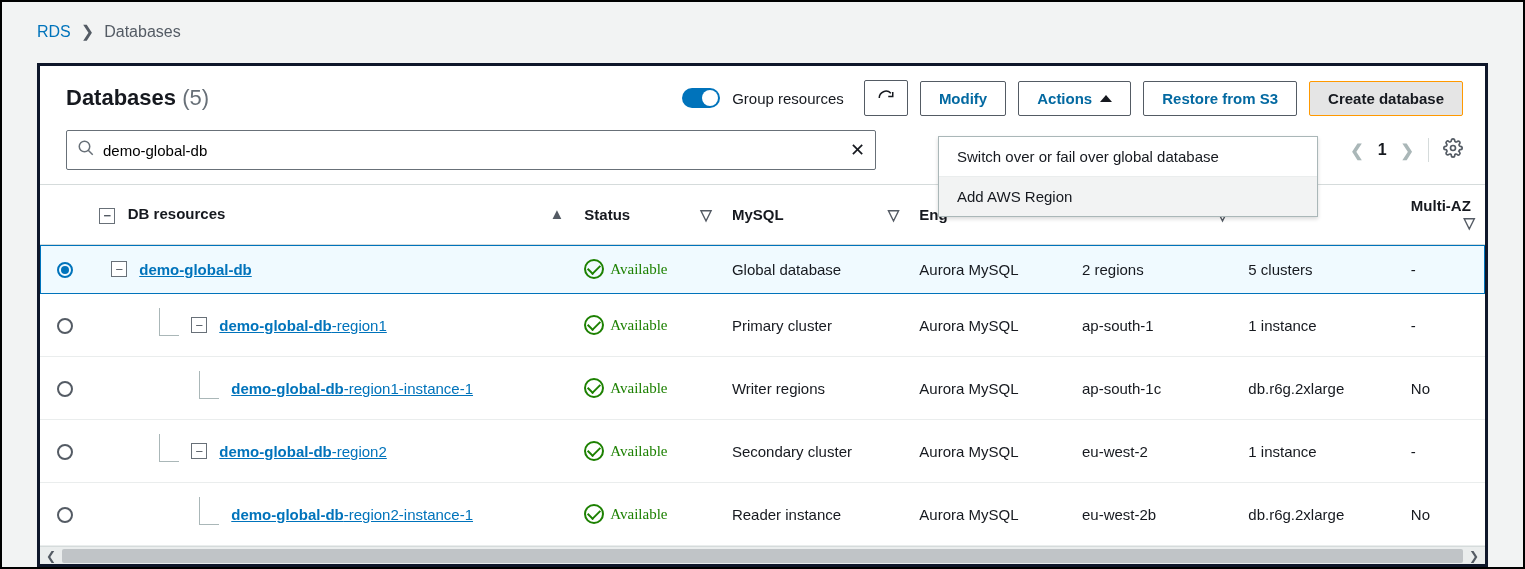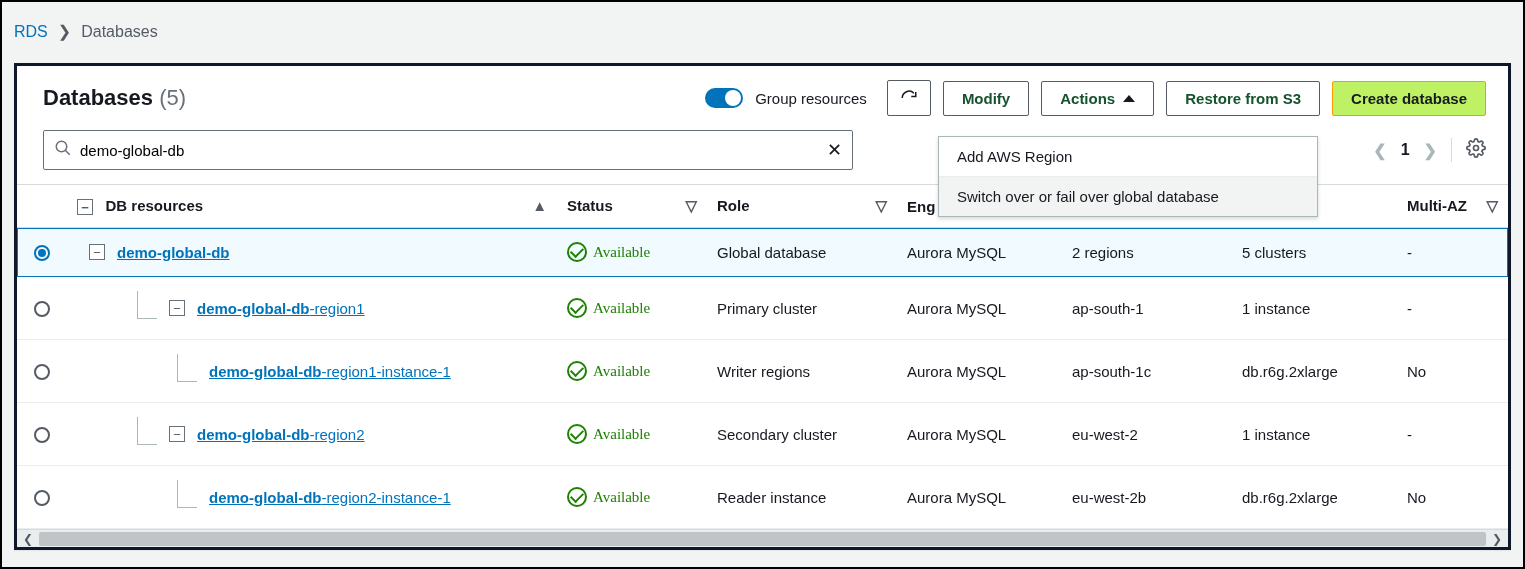--- a/index.html
+++ b/index.html
@@ -7,21 +7,21 @@
     margin: 0;
     font-family: "Amazon Ember", "Helvetica Neue", Arial, sans-serif;
     background: #f2f3f3;
     color: #16191f;
   }
   .frame {
     border: 2px solid #000;
     width: 1525px;
     height: 569px;
     background: #f2f3f3;
-    padding: 20px 12px;
+    padding: 20px 35px;
     position: relative;
     overflow: hidden;
   }
   .breadcrumb {
     font-size: 16px;
     margin-bottom: 22px;
     display: flex;
     align-items: center;
     gap: 10px;
   }
@@ -57,27 +57,27 @@
     position: absolute; right: 2px; top: 2px;
     width: 16px; height: 16px; background: #fff; border-radius: 50%;
   }
   .toggle-label { font-size: 15px; margin-right: 8px; }
   .btn {
     border: 1px solid #545b64;
     background: #fff;
     padding: 8px 18px;
     font-size: 15px;
     font-weight: 600;
-    color: #14532d;
+    color: #0369a1;
     cursor: pointer;
     border-radius: 2px;
     display: inline-flex; align-items: center; gap: 8px;
   }
   .btn.icon-only { padding: 8px 12px; }
-  .btn.primary { background: #bef264; border-color: #ff9900; color: #16191f; font-weight: 700; }
+  .btn.primary { background: #e5e5e5; border-color: #ff9900; color: #16191f; font-weight: 700; }
   .caret-up {
     width: 0; height: 0;
     border-left: 6px solid transparent;
     border-right: 6px solid transparent;
     border-bottom: 7px solid #16191f;
   }
   .refresh-svg { width: 18px; height: 18px; }
 
   .panel-search {
     padding: 0 22px 14px 26px;
@@ -246,21 +246,21 @@
             <th style="width:50px;"></th>
             <th style="width:490px;">
               <span class="expander">−</span>&nbsp;&nbsp;
               <span>DB resources</span>
               <span class="sort-ind">▲</span>
             </th>
             <th style="width:150px;">
               <span>Status</span><span class="sort-ind">▽</span>
             </th>
             <th style="width:190px;">
-              <span>Role</span><span class="sort-ind">▽</span>
+              <span>MySQL</span><span class="sort-ind">▽</span>
             </th>
             <th style="width:165px;">
               <span>Eng</span>
             </th>
             <th style="width:170px;">
               <span></span><span class="sort-ind">▽</span>
             </th>
             <th style="width:165px;">
               <span></span>
             </th>
@@ -372,17 +372,17 @@
       <div class="hscroll">
         <span>❮</span>
         <div class="track"></div>
         <span>❯</span>
       </div>
     </div>
 
   </div>
 
   <div class="dropdown">
+    <div class="item">Switch over or fail over global database</div>
     <div class="item">Add AWS Region</div>
-    <div class="item">Switch over or fail over global database</div>
   </div>
 
 </div>
 
 </body></html>

